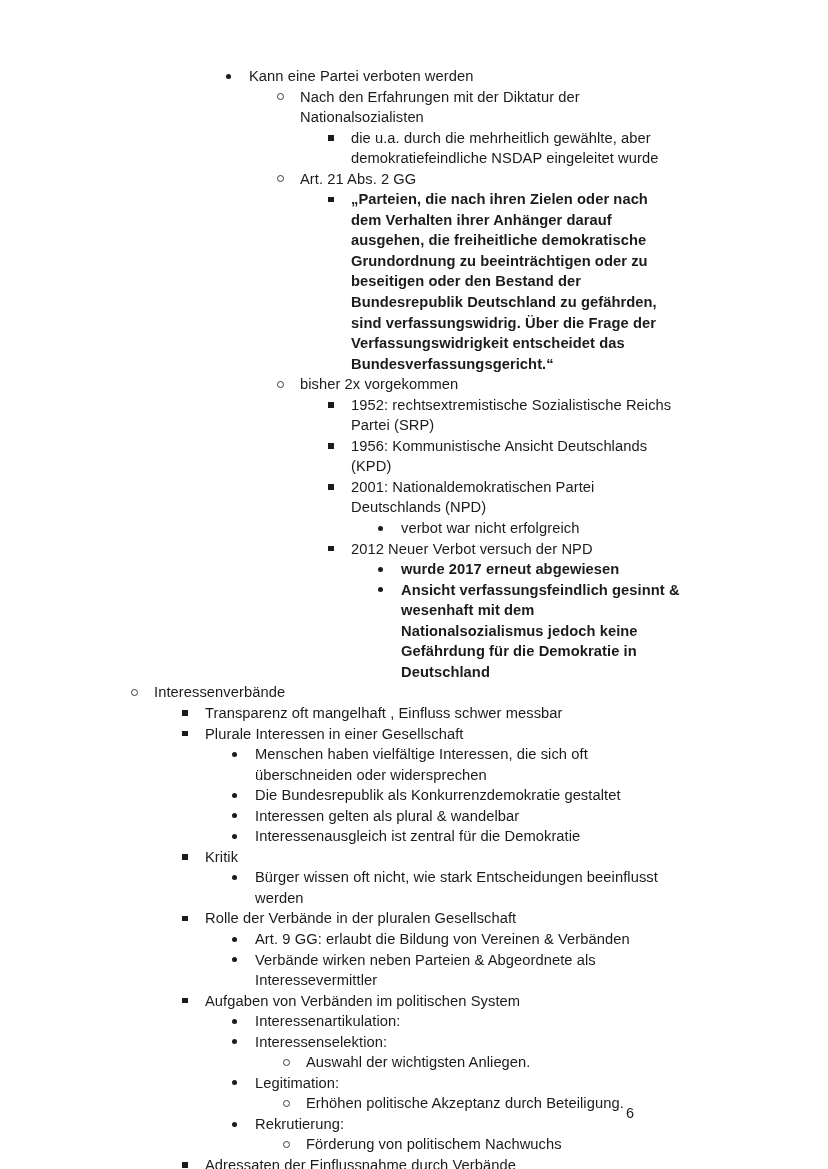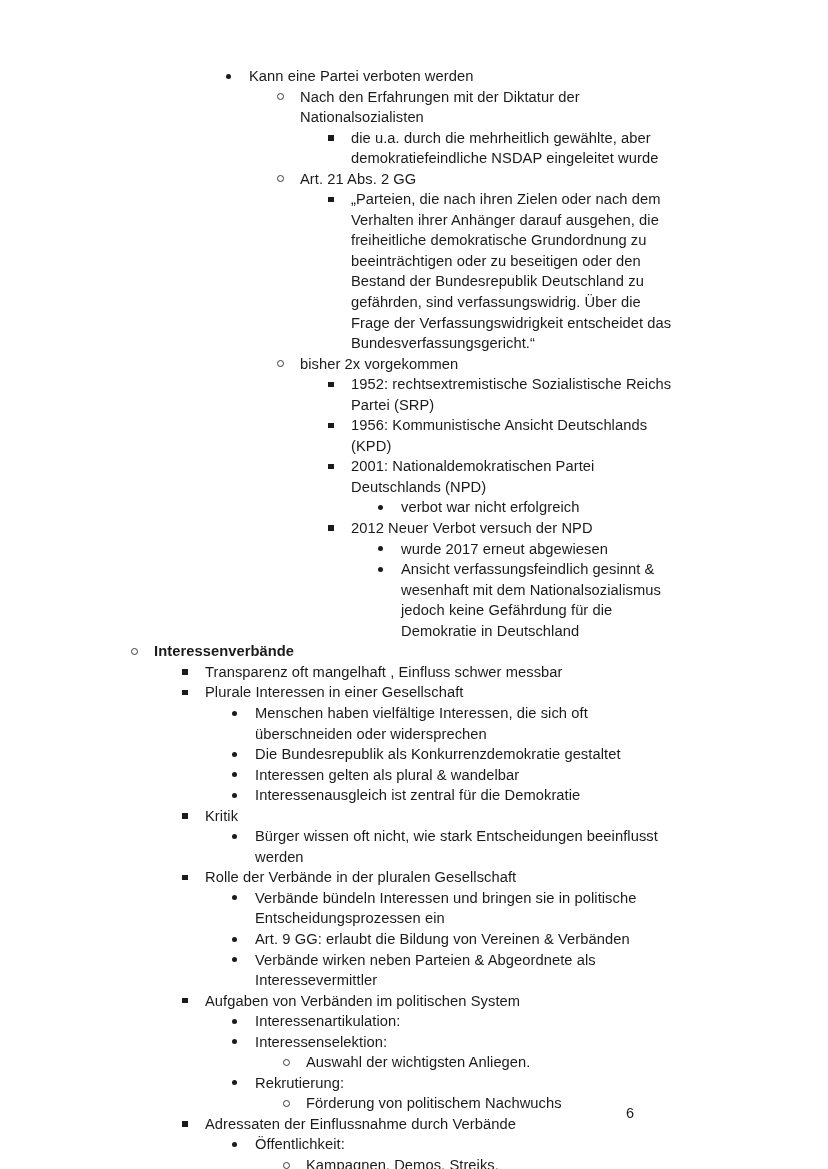--- a/index.html
+++ b/index.html
@@ -91,27 +91,27 @@
   .text {
     display: block;
     padding-left: 23px;
   }
   
   .lv1 > .row { margin-left: 226px; }
   .lv2 > .row { margin-left: 277px; }
   .lv3 > .row { margin-left: 328px; }
   .lv4 > .row { margin-left: 378px; }
 
-  .blv1 > .row { margin-left: 131px; font-weight: bold; }
+  .blv1 > .row { margin-left: 131px; }
   .blv2 > .row { margin-left: 182px; }
   .blv3 > .row { margin-left: 232px; }
   .blv4 > .row { margin-left: 283px; }
 
   .w-narrow { max-width: 470px; }
-  .w-med    { max-width: 455px; }
+  .w-med    { max-width: 455px; font-weight: bold; }
   .w-wide   { max-width: 560px; }
   .w-full   { max-width: 560px; }
 
   .page-number {
     position: absolute;
     right: 47px;
     bottom: 47px;
     font-size: 14.5px;
     line-height: 18px;
     color: #1b1b1b;
@@ -284,26 +284,20 @@
 
           <li class="node blv2">
             <div class="row">
               <span class="marker square"></span>
               <span class="text w-full">Rolle der Verbände in der pluralen Gesellschaft</span>
             </div>
             <ul>
               <li class="node blv3">
                 <div class="row">
                   <span class="marker disc"></span>
-                  <span class="text w-med">Verbände bündeln Interessen und bringen sie in politische Entscheidungsprozessen ein</span>
-                </div>
-              </li>
-              <li class="node blv3">
-                <div class="row">
-                  <span class="marker disc"></span>
                   <span class="text w-wide">Art. 9 GG: erlaubt die Bildung von Vereinen &amp; Verbänden</span>
                 </div>
               </li>
               <li class="node blv3">
                 <div class="row">
                   <span class="marker disc"></span>
                   <span class="text w-wide">Verbände wirken neben Parteien &amp; Abgeordnete als Interessevermittler</span>
                 </div>
               </li>
             </ul>
@@ -331,20 +325,34 @@
                     <div class="row">
                       <span class="marker circle"></span>
                       <span class="text w-full">Auswahl der wichtigsten Anliegen.</span>
                     </div>
                   </li>
                 </ul>
               </li>
               <li class="node blv3">
                 <div class="row">
                   <span class="marker disc"></span>
+                  <span class="text w-full">Legitimation:</span>
+                </div>
+                <ul>
+                  <li class="node blv4">
+                    <div class="row">
+                      <span class="marker circle"></span>
+                      <span class="text w-full">Erhöhen politische Akzeptanz durch Beteiligung.</span>
+                    </div>
+                  </li>
+                </ul>
+              </li>
+              <li class="node blv3">
+                <div class="row">
+                  <span class="marker disc"></span>
                   <span class="text w-full">Rekrutierung:</span>
                 </div>
                 <ul>
                   <li class="node blv4">
                     <div class="row">
                       <span class="marker circle"></span>
                       <span class="text w-full">Förderung von politischem Nachwuchs</span>
                     </div>
                   </li>
                 </ul>

